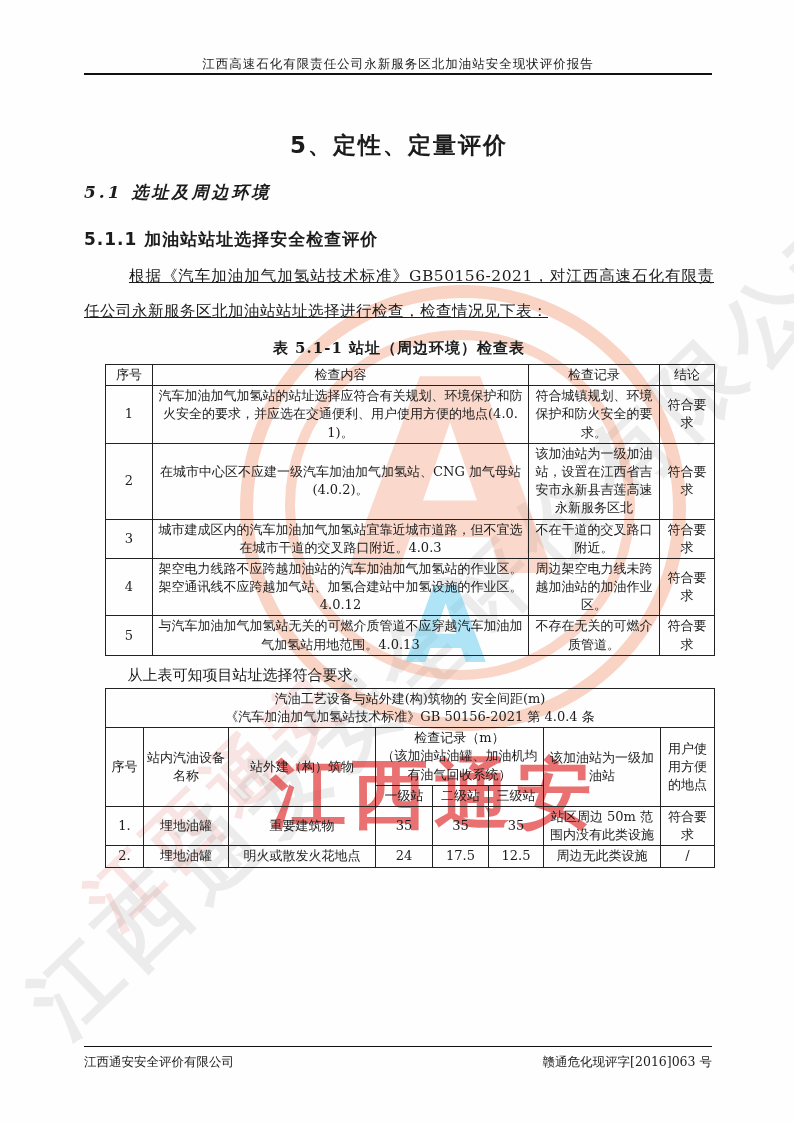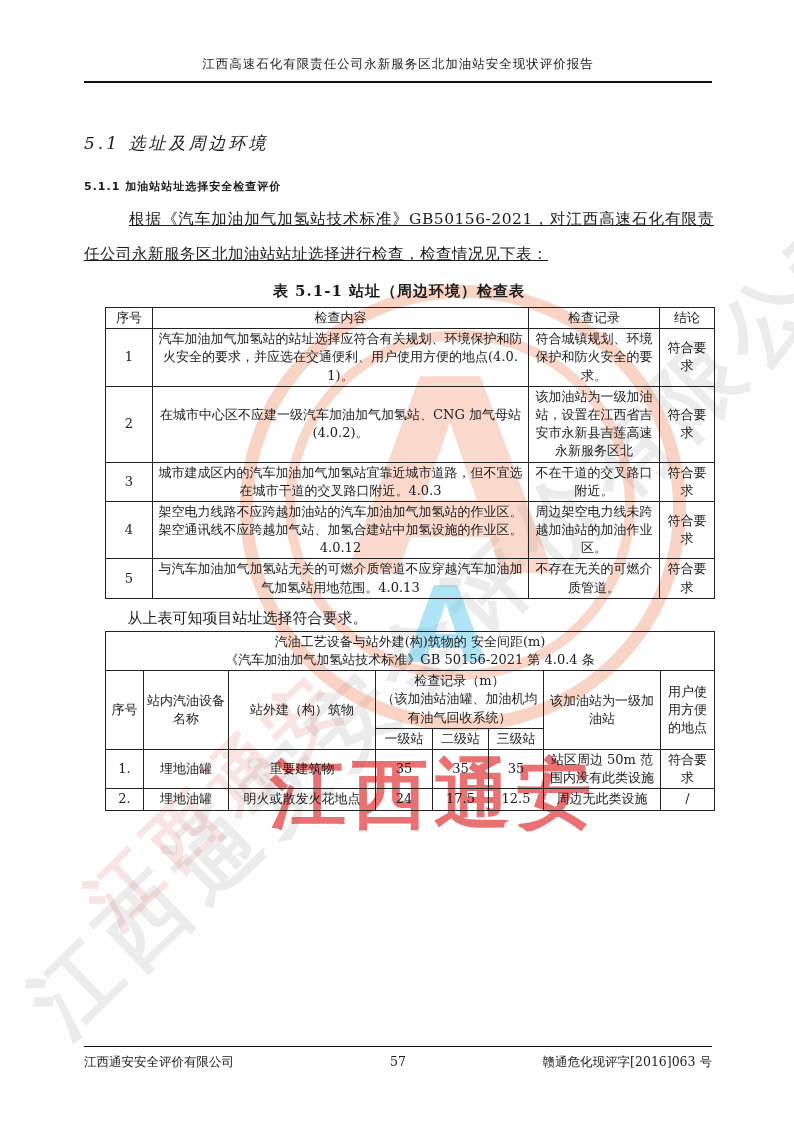--- a/index.html
+++ b/index.html
@@ -52,34 +52,34 @@
     transform:rotate(-44deg);
     font-family:"DejaVu Sans","Liberation Sans",sans-serif;
     font-size:72px;font-weight:bold;letter-spacing:10px;
     color:rgba(222,70,70,0.14);white-space:nowrap;
   }
   
   .content{position:absolute;inset:0;z-index:1;}
   .doc-header{
     position:absolute;top:56px;left:84px;right:82px;
     text-align:center;font-size:12.5px;letter-spacing:1px;
-    border-bottom:2px solid #111;padding-bottom:8px;
+    border-bottom:2px solid #111;padding-bottom:0;
   }
   .main{position:absolute;top:112px;left:84px;right:80px;}
   .h1{
     text-align:center;font-family:"DejaVu Sans","Liberation Sans",sans-serif;
     font-weight:bold;font-size:23px;margin:18px 0 0 0;letter-spacing:2px;
   }
   .h2{
-    font-weight:normal;font-size:17px;margin:20px 0 0 0;letter-spacing:3px;
+    font-weight:bold;font-size:17px;margin:20px 0 0 0;letter-spacing:3px;
     font-style:italic;
   }
   .h3{
     font-family:"DejaVu Sans","Liberation Sans",sans-serif;
-    font-weight:bold;font-size:11px;margin:24px 0 0 0;letter-spacing:1px;
+    font-weight:bold;font-size:17px;margin:24px 0 0 0;letter-spacing:1px;
   }
   .para{
     font-size:15.5px;line-height:35px;margin:8px 0 0 0;
     text-indent:2.9em;letter-spacing:0.5px;text-align:justify;text-decoration:underline;
   }
   .para.noindent-follow{margin-top:6px;}
   .tbl-caption{
     text-align:center;font-size:15px;margin:10px 0 6px 0;letter-spacing:1px;font-weight:bold;
   }
   table.doc{
@@ -115,20 +115,21 @@
     <div class="wm-red-text">江西通安</div>
     <div class="wm-red-outline">江西通安</div>
   </div>
 
   <div class="content">
 
     <div class="doc-header">江西高速石化有限责任公司永新服务区北加油站安全现状评价报告</div>
 
     <div class="main">
 
+      <div class="h1">5、定性、定量评价</div>
       <div class="h2">5.1 选址及周边环境</div>
       <div class="h3">5.1.1 加油站站址选择安全检查评价</div>
 
       <p class="para">根据《汽车加油加气加氢站技术标准》GB50156-2021，对江西高速石化有限责任公司永新服务区北加油站站址选择进行检查，检查情况见下表：</p>
 
       <div class="tbl-caption">表 5.1-1  站址（周边环境）检查表</div>
 
       <table class="doc">
         <colgroup>
           <col style="width:47px">
@@ -234,19 +235,18 @@
           <td>12.5</td>
           <td>周边无此类设施</td>
           <td>/</td>
         </tr>
       </tbody>
         </table>
 
     </div>
 
     <div class="doc-footer">
-      <span class="pg">57</span>
       <span class="left">江西通安安全评价有限公司</span>
       <span class="right">赣通危化现评字[2016]063 号</span>
     </div>
 
   </div>
 </div>
 
 </body></html>

